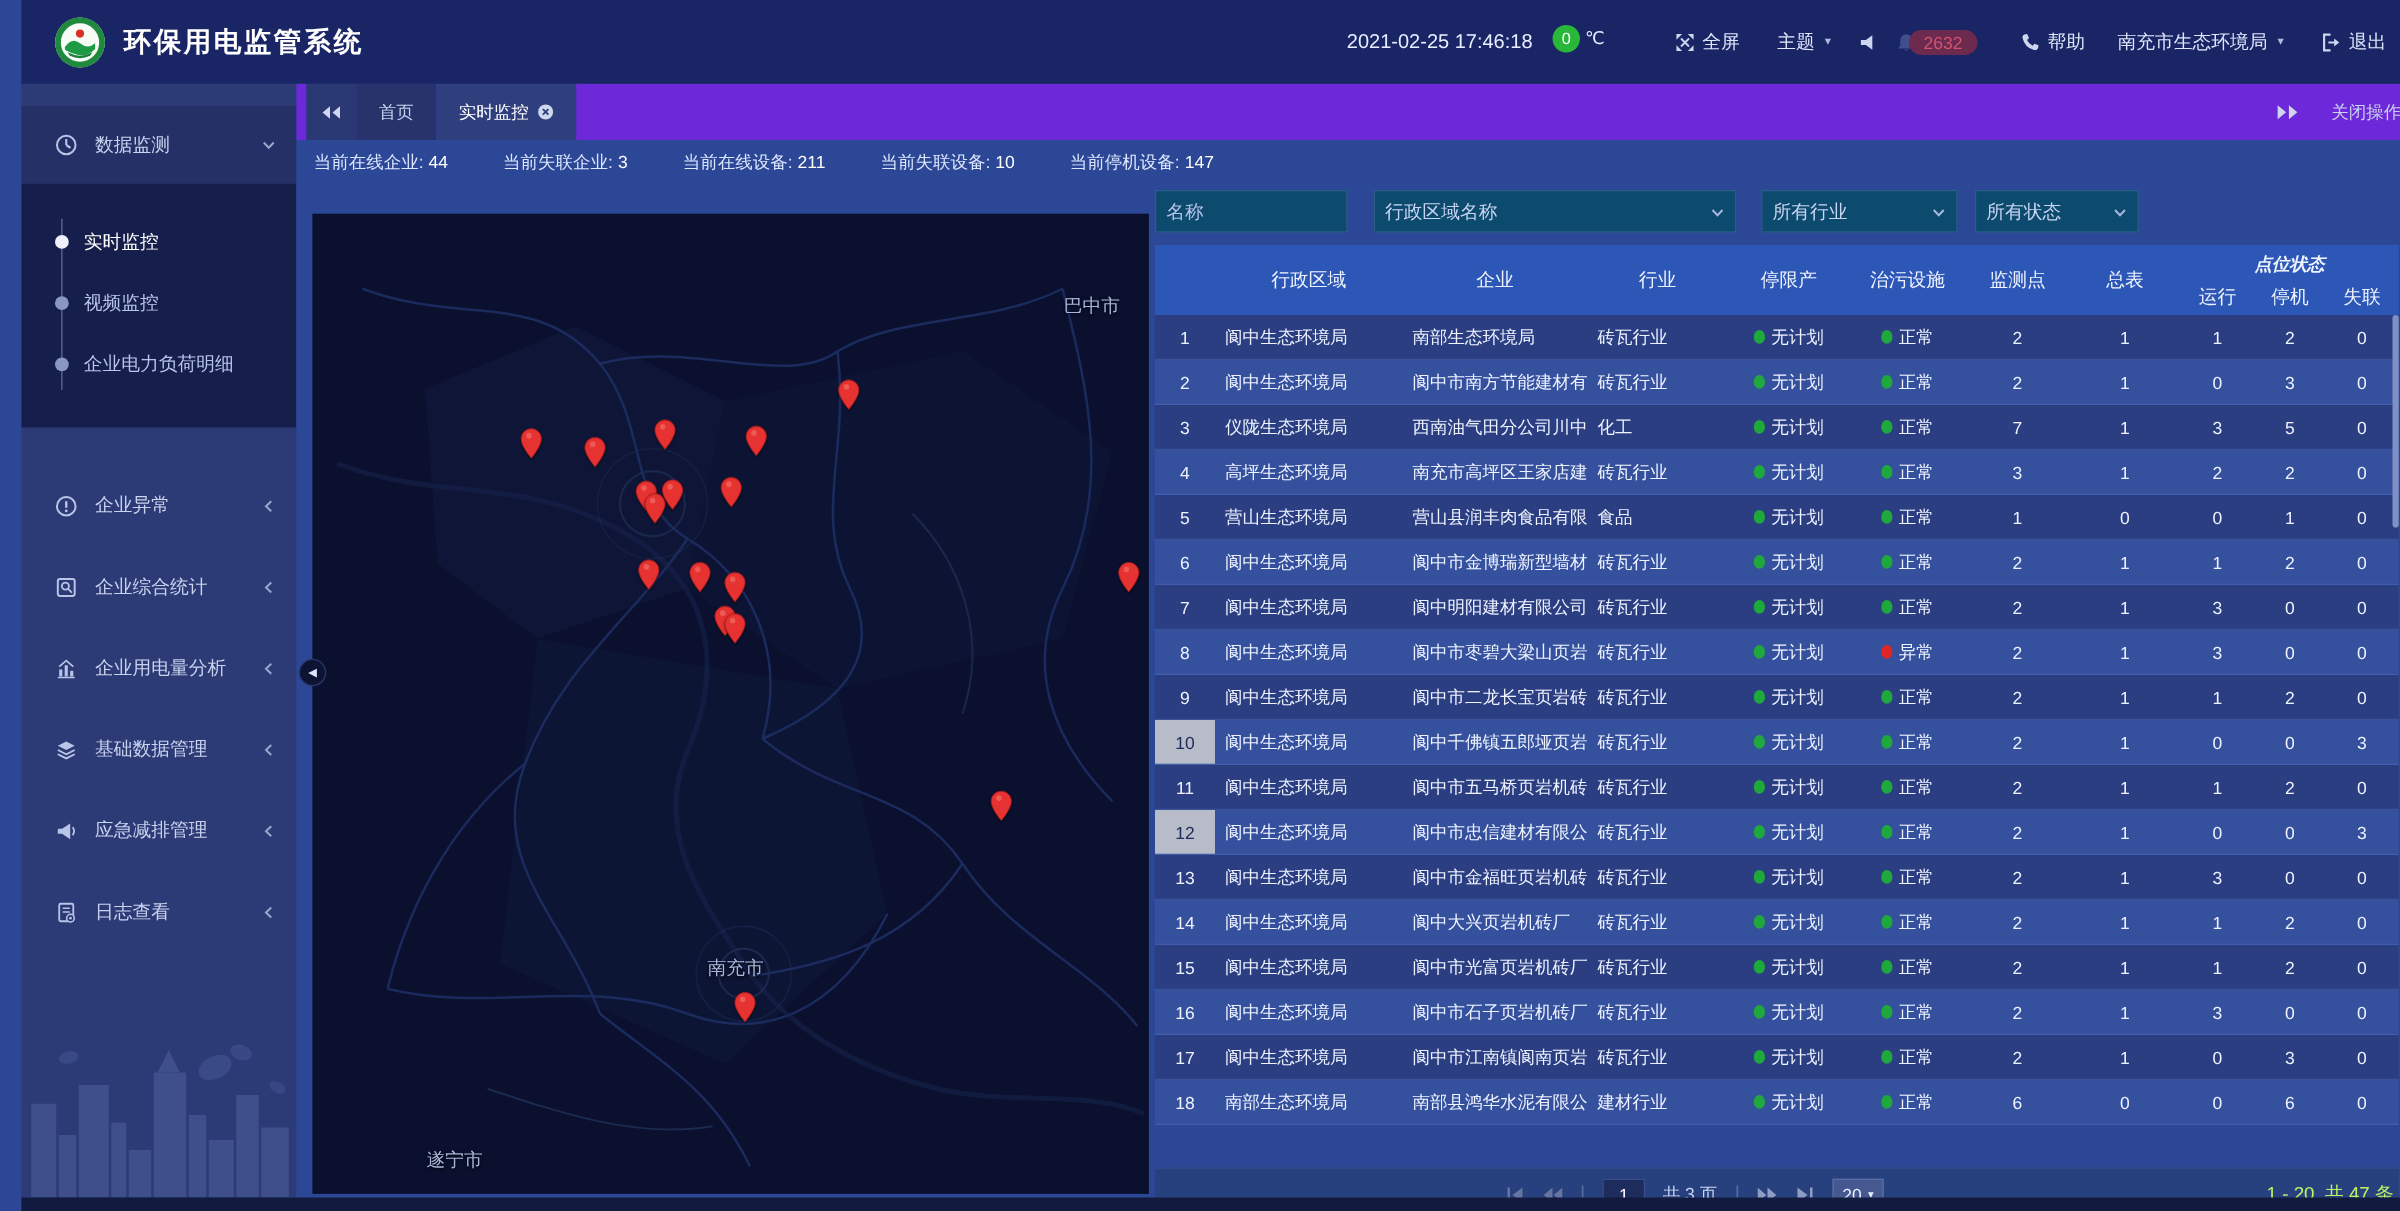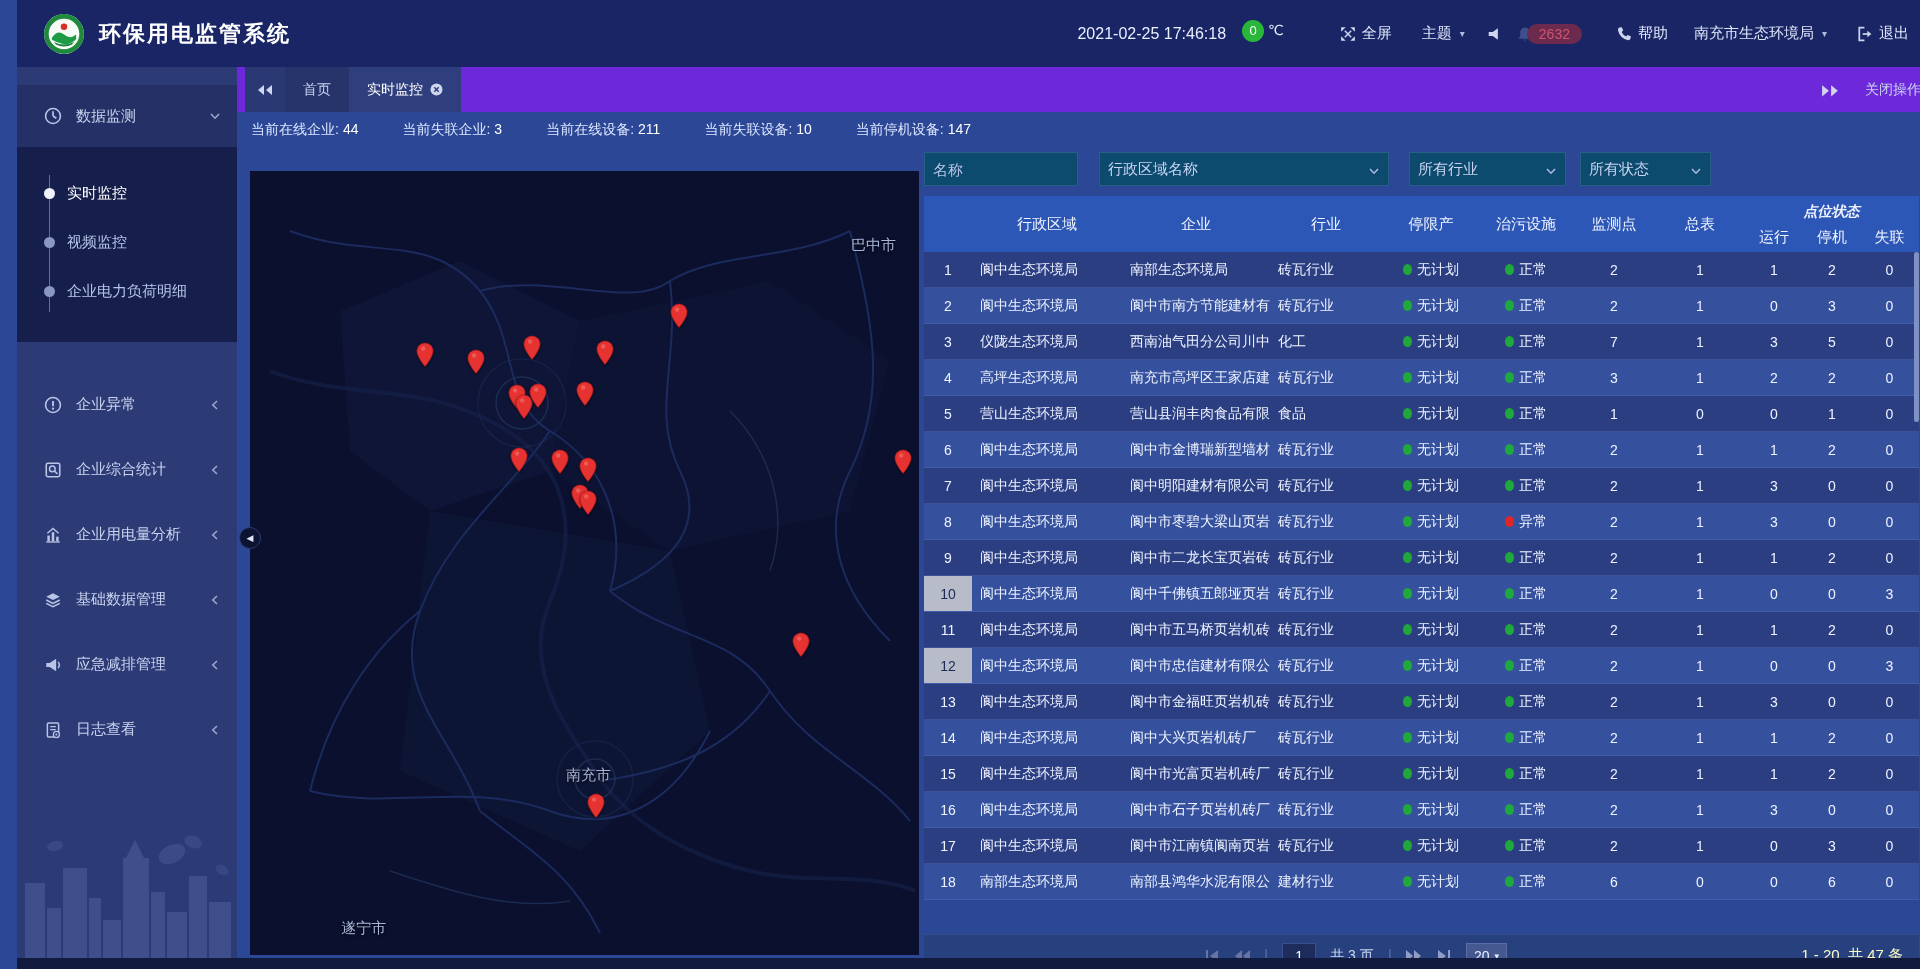--- a/index.html
+++ b/index.html
@@ -114,21 +114,21 @@
   .pager-center { position:absolute; left:280px; display:flex; align-items:center; gap:14px; }
   .pbtn { width:16px; height:14px; display:inline-flex; cursor:pointer; color:#8f9cc4; }
   .pbtn.dim { color:#67749f; }
   .pbtn svg { width:100%; height:100%; }
   .psep { color:#5a6c9e; font-size:16px; }
   .page-input { width:34px; height:26px; background:#1e2c5d; border:1px solid #3a4f92; color:#ffffff;
     font-size:14px; text-align:center; outline:none; }
   .pages-label { color:#cdd7f2; }
   .size-select { height:26px; background:#45588f; border:1px solid #5a6da6; color:#e8edff; display:flex;
     align-items:center; gap:5px; padding:0 7px; cursor:pointer; }
-  .pager-info { position:absolute; right:16px; color:#fef9c3; font-size:15px; }
+  .pager-info { position:absolute; right:4px; color:#bef264; font-size:15px; }
 
   .bottom-strip { position:absolute; left:0; bottom:0; width:1920px; height:11px; background:#121a3e; z-index:40; }
 </style>
 </head>
 <body>
 
 <div class="stage">
 
   <div class="header">
     <div class="logo">

